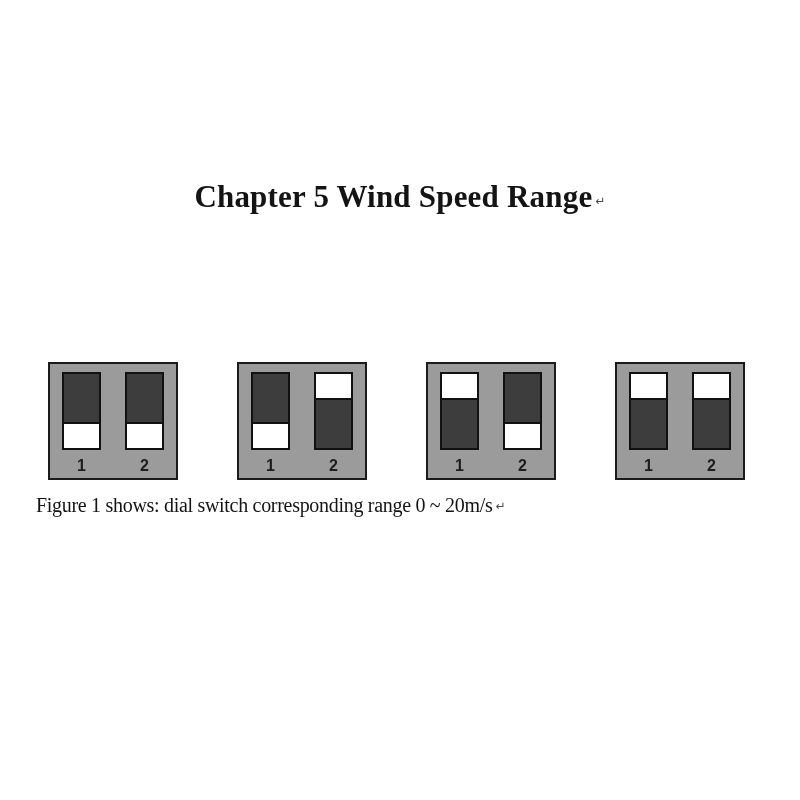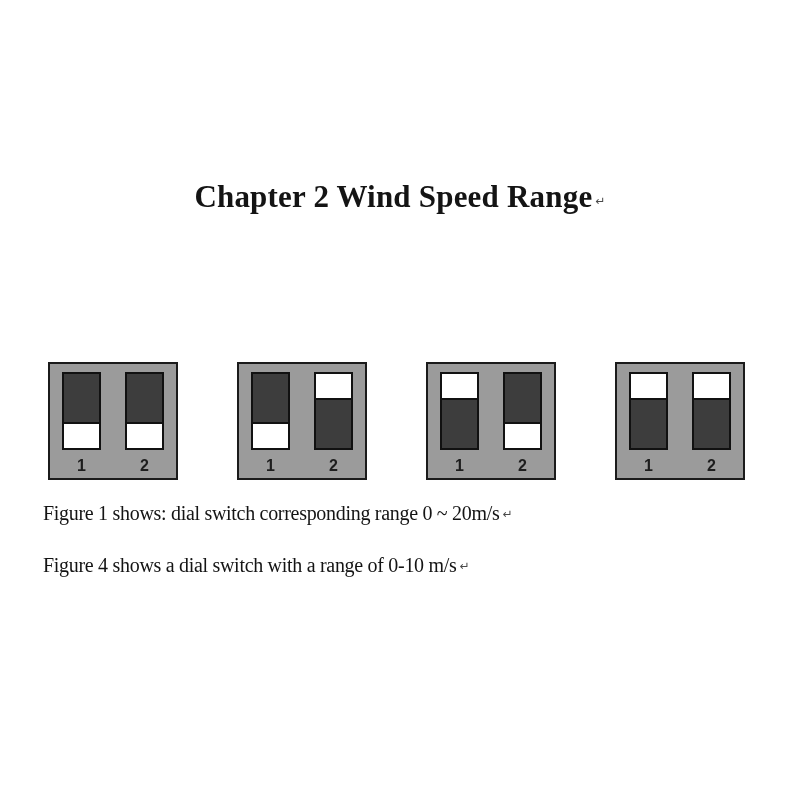--- a/index.html
+++ b/index.html
@@ -89,34 +89,34 @@
     font-size: 16px;
     color: #1d1d1d;
   }
   .nums span {
     width: 39px;
     text-align: center;
   }
   .captions {
     position: absolute;
     top: 488px;
-    left: 43px;
+    left: 36px;
     width: 730px;
     font-size: 20px;
     letter-spacing: -0.3px;
-    line-height: 51px;
+    line-height: 35px;
     white-space: nowrap;
   }
 </style>
 </head>
 <body>
 
 <div class="page">
 
-  <h1 class="title"><span>Chapter 2 Wind Speed Range</span><span class="pmark">↵</span></h1>
+  <h1 class="title"><span>Chapter 5 Wind Speed Range</span><span class="pmark">↵</span></h1>
 
 
   <div class="figrow">
 
     <div class="dip" style="background: rgb(155, 155, 155);">
       <div class="slot pos-bottom" style="background: rgb(61, 61, 61);">
         <div class="slider"></div>
       </div>
       <div class="slot pos-bottom" style="background: rgb(61, 61, 61);">
         <div class="slider"></div>
@@ -163,16 +163,15 @@
       <div class="nums">
         <span>1</span>
         <span>2</span>
       </div>
     </div>
 
   </div>
 
   <div class="captions">
     <div><span>Figure 1 shows: dial switch corresponding range 0 ~ 20m/s</span><span class="pmark">↵</span></div>
-    <div><span>Figure 4 shows a dial switch with a range of 0-10 m/s</span><span class="pmark">↵</span></div>
   </div>
 
 </div>
 
 </body></html>

